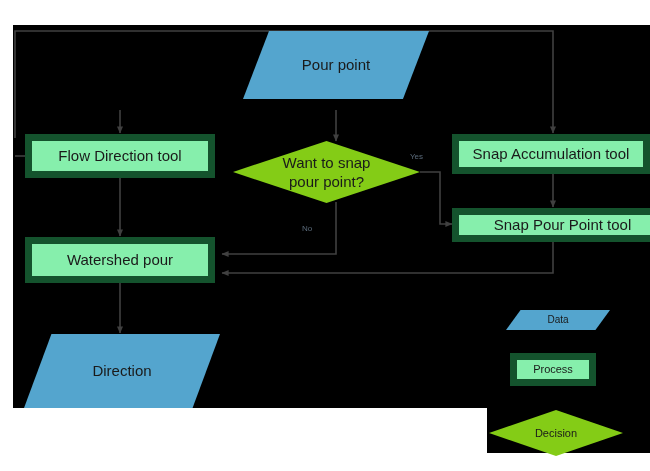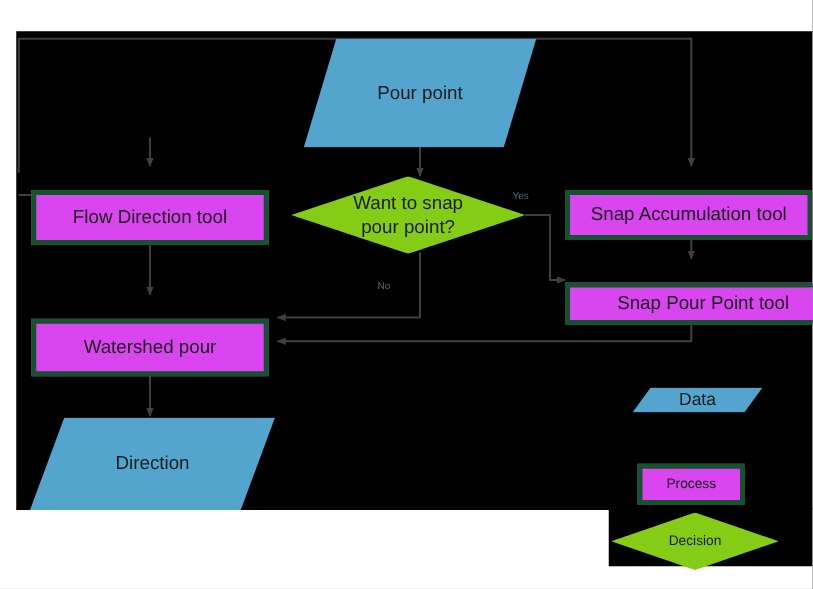--- a/index.html
+++ b/index.html
@@ -53,23 +53,22 @@
     white-space: pre-line;
   }
   
   .shape-data {
     background: #54a5ce;
     -webkit-clip-path: polygon(14% 0%, 100% 0%, 86% 100%, 0% 100%);
     clip-path: polygon(14% 0%, 100% 0%, 86% 100%, 0% 100%);
   }
   
   .shape-process {
-    background: #d946ef;
-    border: 4px solid #14532d;
-    margin-top: 18px;
+    background: #86efac;
+    border: 7px solid #14532d;
   }
   
   .shape-decision {
     background: #84cc16;
     -webkit-clip-path: polygon(50% 0%, 100% 50%, 50% 100%, 0% 50%);
     clip-path: polygon(50% 0%, 100% 50%, 50% 100%, 0% 50%);
   }
   .label-yes, .label-no {
     position: absolute;
     font-size: 8px;
@@ -122,21 +121,21 @@
 
       <path d="M553,241 L553,273 L222,273" marker-end="url(#arrow)"></path>
 
       <path d="M120,283 L120,333" marker-end="url(#arrow)"></path>
     </g>
   </svg>
 
   <div id="shape-layer">
 
 
-    <div class="node shape-data" style="left:243px; top:31px; width:186px; height:87px; font-size:15px;">
+    <div class="node shape-data" style="left:243px; top:31px; width:186px; height:68px; font-size:15px;">
       <span class="node-text">Pour point</span>
     </div>
 
     <div class="node shape-process" style="left:25px; top:134px; width:190px; height:44px; font-size:15px;">
       <span class="node-text">Flow Direction tool</span>
     </div>
 
     <div class="node shape-process" style="left:452px; top:134px; width:198px; height:40px; font-size:15px;">
       <span class="node-text">Snap Accumulation tool</span>
     </div>
@@ -154,21 +153,21 @@
       <span class="node-text">Watershed pour</span>
     </div>
 
     <div class="node shape-data" style="left:24px; top:334px; width:196px; height:74px; font-size:15px;">
       <span class="node-text">Direction</span>
     </div>
 
     <span class="label-yes" style="left:410px; top:152px;">Yes</span>
     <span class="label-no" style="left:302px; top:224px;">No</span>
 
-    <div class="node shape-data legend-item-text" style="left:506px; top:310px; width:104px; height:20px; font-size:14px;">
+    <div class="node shape-data legend-item-text" style="left:506px; top:310px; width:104px; height:20px; font-size:10px;">
       <span class="node-text">Data</span>
     </div>
 
     <div class="node shape-process legend-item-text" style="left:510px; top:353px; width:86px; height:33px; font-size:11px;">
       <span class="node-text">Process</span>
     </div>
 
     <div class="node shape-decision legend-item-text" style="left:489px; top:410px; width:134px; height:46px; font-size:11px;">
       <span class="node-text">Decision</span>
     </div>

